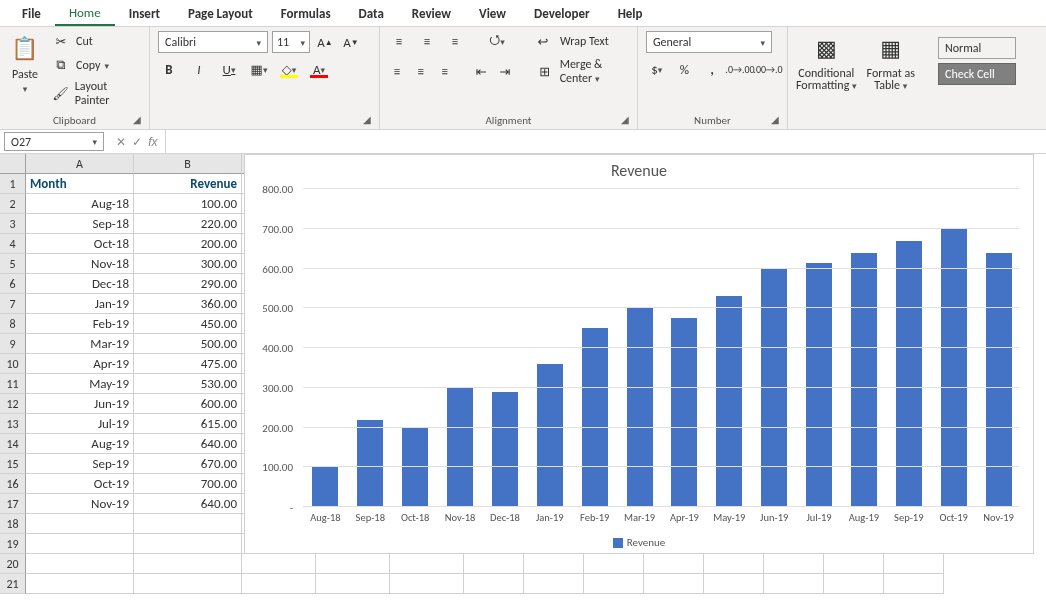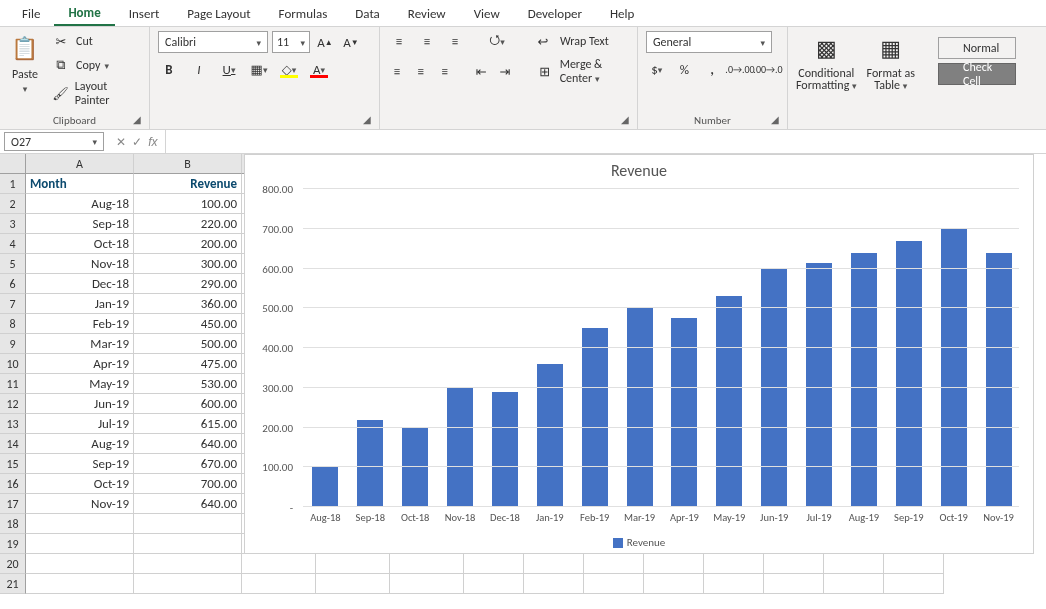--- a/index.html
+++ b/index.html
@@ -31,24 +31,25 @@
     padding: 0 8px;
     gap: 0;
     height: 26px;
     align-items: center;
     background: var(--bg-white);
     font-size: 13px;
   }
   .tab {
     padding: 4px 14px;
     cursor: default;
+    font-weight: bold;
   }
   .tab.active {
     color: var(--accent-green);
-    font-weight: 700;
+    font-weight: 400;
     border-bottom: 2px solid var(--accent-green);
   }
   
   .ribbon {
     display: flex;
     background: var(--bg-ribbon);
     border-top: 1px solid var(--border-gray);
     border-bottom: 1px solid var(--border-gray);
     height: 104px;
   }
@@ -104,21 +105,21 @@
   .num-format-box {
     border: 1px solid var(--border-dark);
     background: #fff;
     height: 22px; width: 126px;
     padding: 2px 6px; font-size: 12px;
     display: flex; align-items: center; justify-content: space-between;
   }
   .caret { font-size: 9px; color: #555; }
   .styles-tile {
     border: 1px solid var(--border-dark);
-    padding: 3px 24px;
+    padding: 3px 6px;
     width: 78px; height: 22px;
     font-size: 12px;
     display: flex; align-items: center;
   }
   .styles-tile.dark { background: #808080; color: #fff; border-color:#666; }
   
   .fx-bar {
     display: flex;
     height: 24px;
     border-bottom: 1px solid var(--border-gray);
@@ -312,20 +313,21 @@
         <span class="icon-box">≡</span>
         <span class="icon-box">≡</span>
         <span style="width:8px;"></span>
         <span class="icon-box">⇤</span>
         <span class="icon-box">⇥</span>
         <span style="width:12px;"></span>
         <span class="icon-box">⊞</span>
         <span class="btn-lbl"><span>Merge &amp; Center</span> <span class="caret">▾</span></span>
       </div>
     </div>
+    <div class="rgroup-label">Alignment</div>
     <div class="dialog-launcher">◢</div>
   </div>
 
   <div class="rgroup" style="width:150px;">
     <div class="rcol" style="gap:6px;height:70px;">
       <div class="num-format-box">
         <span>General</span>
           <span class="caret">▾</span>
       </div>
       <div class="rrow" style="gap:6px;">

